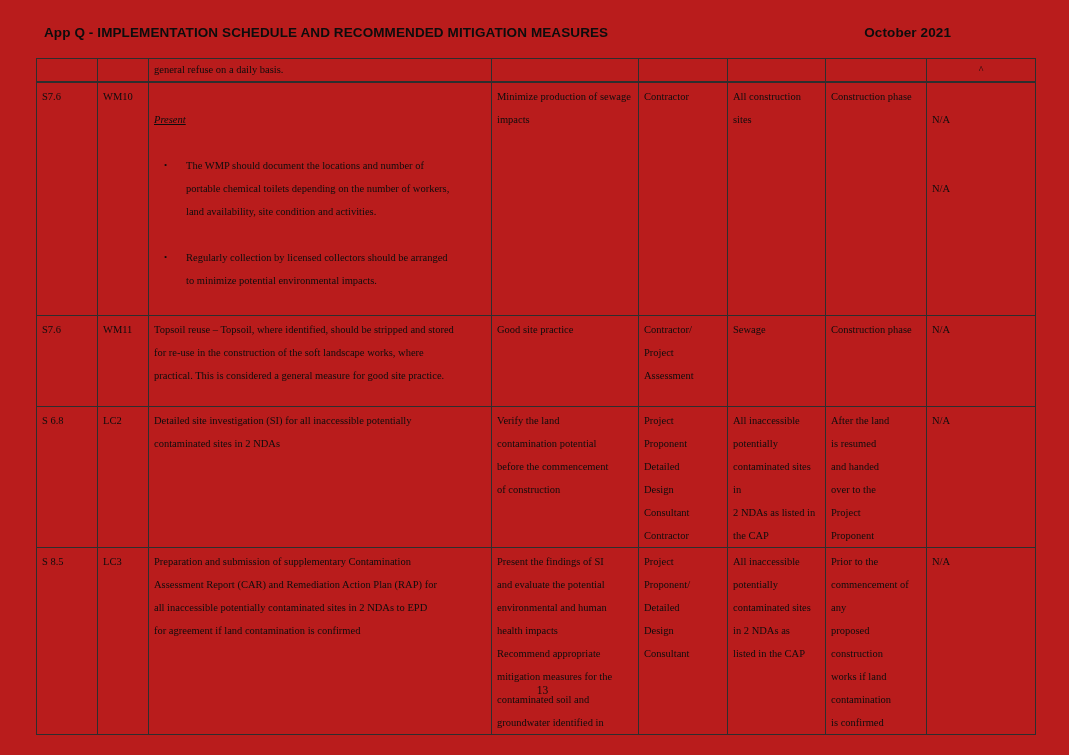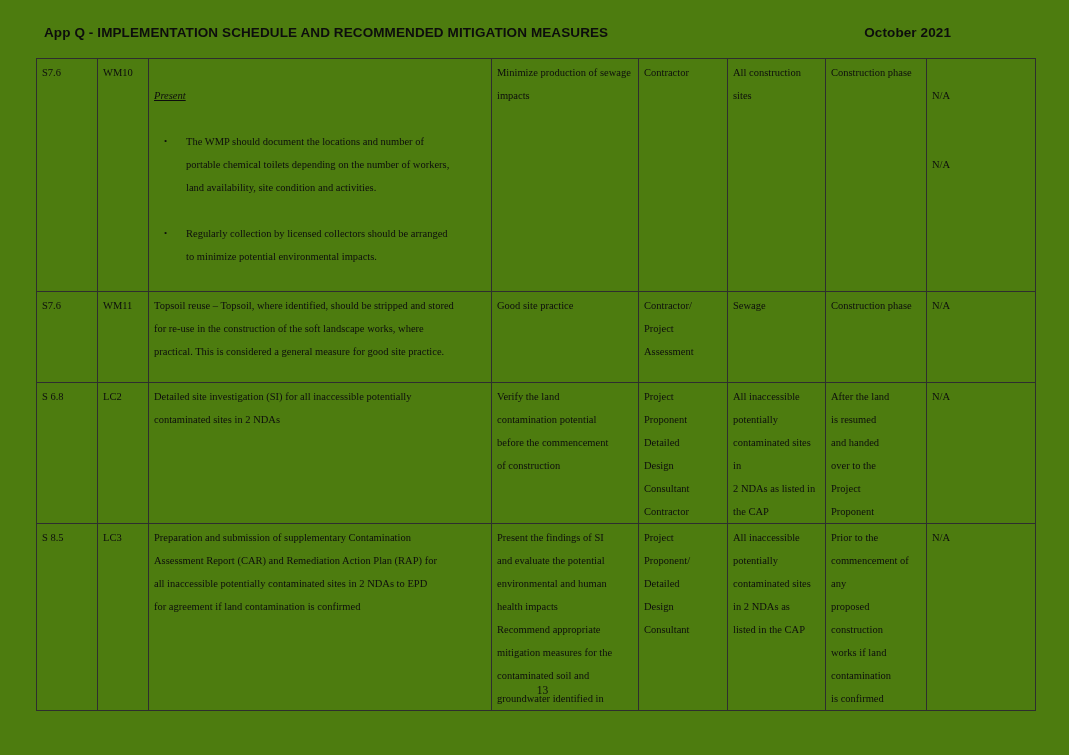--- a/index.html
+++ b/index.html
@@ -1,20 +1,20 @@
 <!DOCTYPE html>
 <html><head>
 <meta charset="utf-8">
 <style>
   html, body { margin: 0; padding: 0; background: #ffffff; }
   .page {
     position: relative;
     width: 1069px;
     height: 755px;
-    background: #4d7c0f;
+    background: #b91c1c;
     font-family: "Liberation Serif", serif;
     color: #111111;
     overflow: hidden;
   }
   
   .doc-header {
     position: absolute;
     left: 44px;
     right: 118px;
     top: 25px;
@@ -108,20 +108,30 @@
         <col style="width:51px">
         <col style="width:343px">
       <col style="width:147px">
         <col style="width:89px">
         <col style="width:98px">
       <col style="width:101px">
         <col style="width:109px">
     </colgroup>
 
     <tbody>
+        <tr class="r-cont heavy">
+      <td class="ref-cell"></td>
+      <td></td>
+      <td class="cont-cell c-left">general refuse on a daily basis.</td>
+      <td></td>
+      <td></td>
+      <td></td>
+      <td></td>
+      <td class="caret">^</td>
+    </tr>
 
     <tr class="r-wm10">
       <td class="ref-cell">S7.6</td>
       <td>WM10</td>
       <td class="desc-cell c-left">
         <div class="measure-heading">Present</div>
         <div class="bullet">
           <span class="dot">•</span>
           <span class="txt">The WMP should document the locations and number of
 portable chemical toilets depending on the number of workers,

